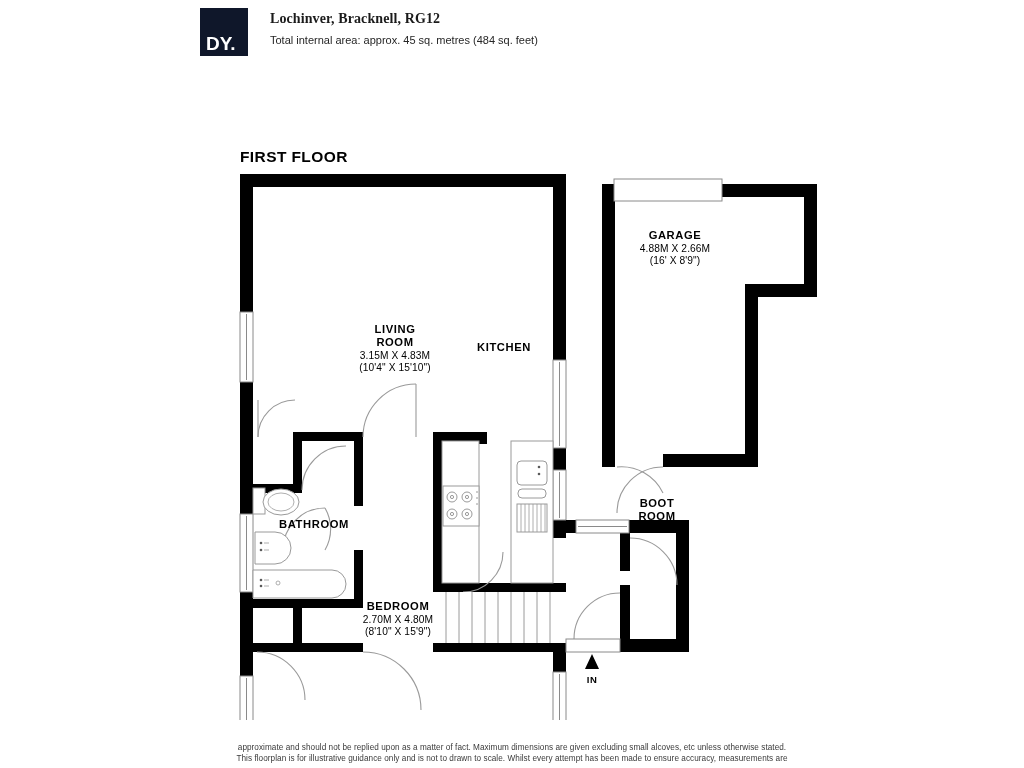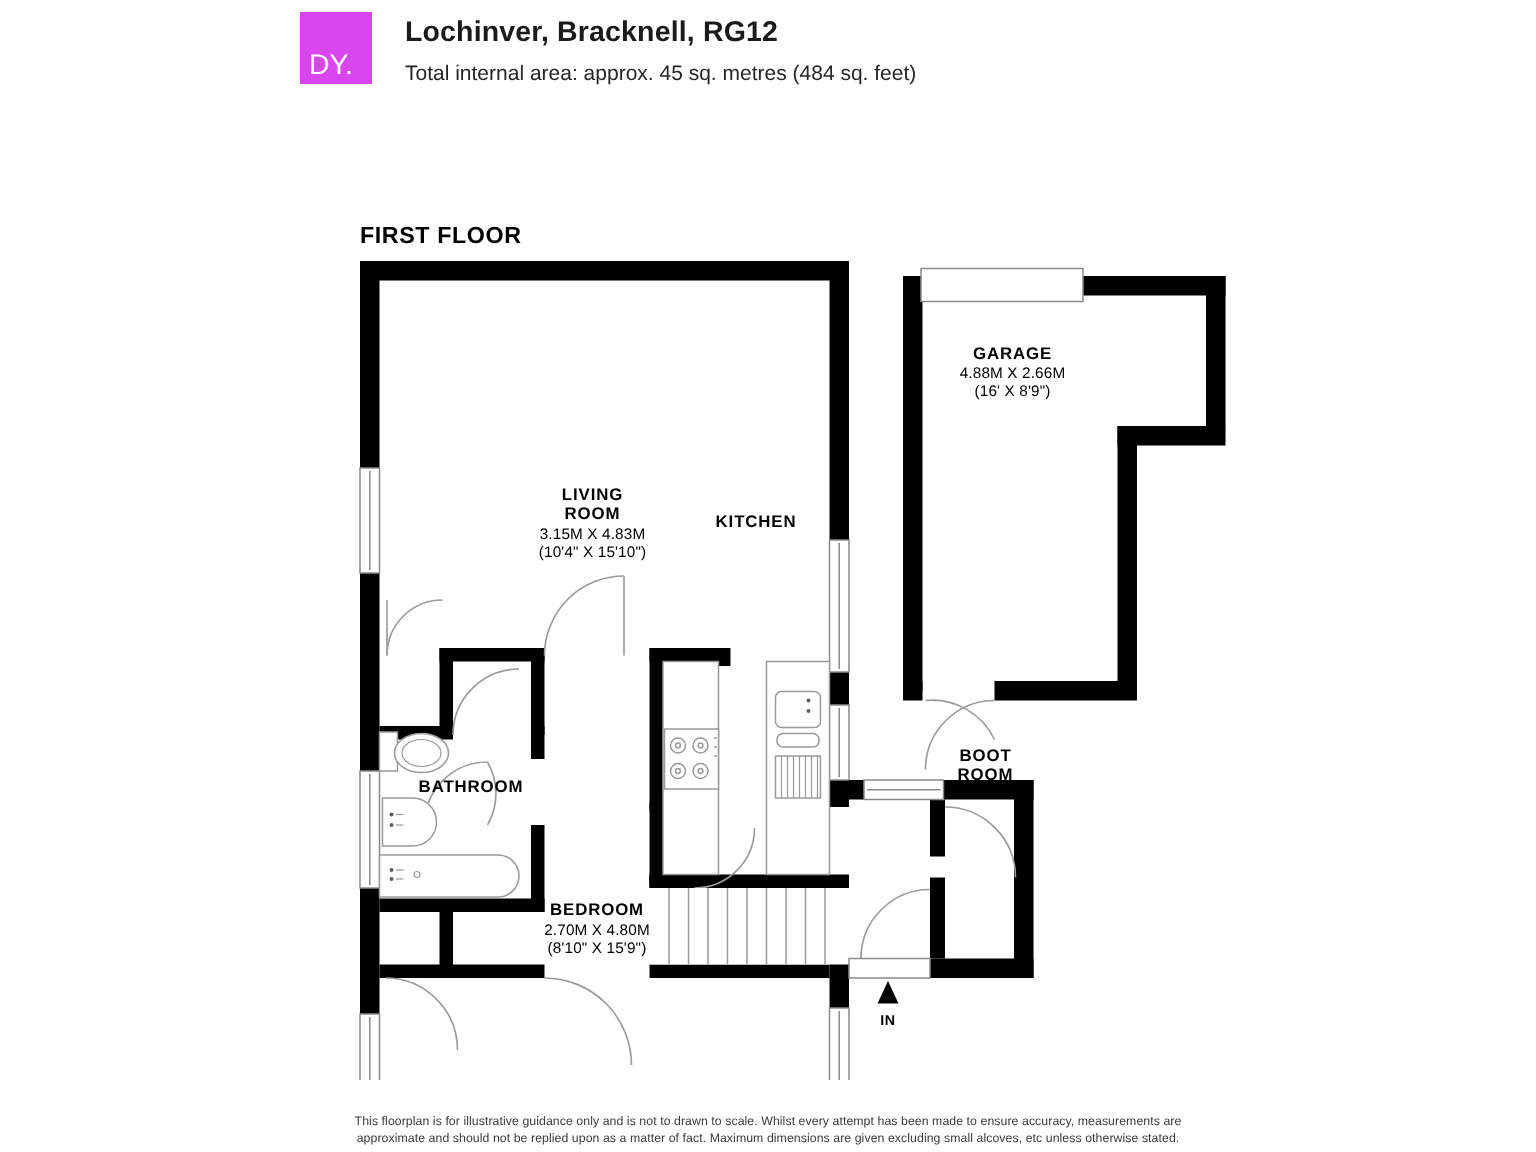--- a/index.html
+++ b/index.html
@@ -45,28 +45,29 @@
     font-size: 19px;
     font-family: "Liberation Sans", sans-serif;
     letter-spacing: 0px;
     line-height: 1;
   }
   .header-texts {
     margin-left: 22px;
     padding-top: 2px;
   }
   .title {
-    font-size: 19px;
+    font-size: 14px;
     font-weight: bold;
     color: #1b1b1b;
     letter-spacing: 0.1px;
     line-height: 1.25;
+    font-family: Liberation Serif, serif;
   }
   .subtitle {
-    font-size: 14px;
+    font-size: 11px;
     color: #262626;
     margin-top: 6px;
     line-height: 1.25;
     letter-spacing: 0px;
   }
 
   
   .plan-wrap {
     position: absolute;
     left: 0;
@@ -122,21 +123,21 @@
     fill: #000000;
     letter-spacing: 0.4px;
   }
 </style>
 </head>
 <body>
 
 <div id="page">
 
   <div class="header">
-    <div class="logo-box" style="background: #d946ef;">
+    <div class="logo-box" style="background: #0f172a; font-weight: bold;">
       <span class="logo-text">DY.</span>
     </div>
     <div class="header-texts">
       <div class="title">Lochinver, Bracknell, RG12</div>
       <div class="subtitle">Total internal area: approx. 45 sq. metres (484 sq. feet)</div>
     </div>
   </div>
 
   <div class="plan-wrap">
     <svg class="plan" width="1024" height="640" viewBox="0 0 1024 640" xmlns="http://www.w3.org/2000/svg">
@@ -416,17 +417,17 @@
       <g>
         <text class="rm-name" x="675" y="159" text-anchor="middle">GARAGE</text>
         <text class="rm-dim" x="675" y="172" text-anchor="middle">4.88M X 2.66M</text>
         <text class="rm-dim" x="675" y="184" text-anchor="middle">(16' X 8'9")</text>
       </g>
 
     </svg>
   </div>
 
   <div class="footer">
+    <p>approximate and should not be replied upon as a matter of fact. Maximum dimensions are given excluding small alcoves, etc unless otherwise stated.</p>
     <p>This floorplan is for illustrative guidance only and is not to drawn to scale. Whilst every attempt has been made to ensure accuracy, measurements are</p>
-    <p>approximate and should not be replied upon as a matter of fact. Maximum dimensions are given excluding small alcoves, etc unless otherwise stated.</p>
   </div>
 
 </div>
 
 </body></html>

